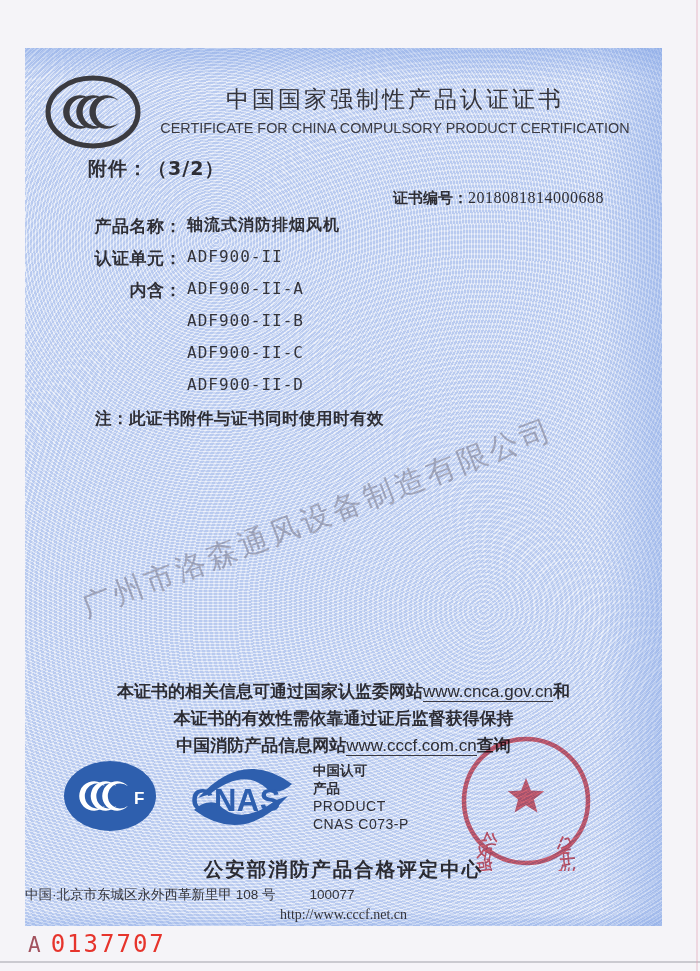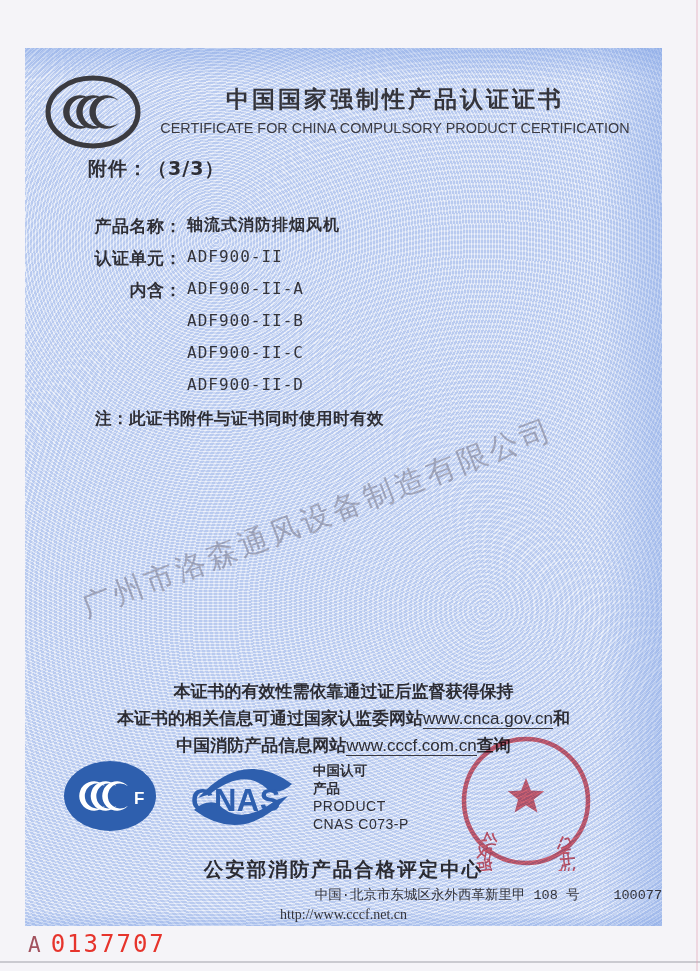--- a/index.html
+++ b/index.html
@@ -16,21 +16,21 @@
     background:
       linear-gradient(to bottom, rgba(122,158,228,.38) 0, rgba(122,158,228,0) 32px),
       linear-gradient(to left,   rgba(122,158,228,.34) 0, rgba(122,158,228,0) 62px),
       linear-gradient(to top,    rgba(122,158,228,.28) 0, rgba(122,158,228,0) 15px),
       repeating-radial-gradient(circle at 30% 22%, rgba(255,255,255,.45) 0 1px, rgba(151,176,235,.22) 1px 3px),
       repeating-radial-gradient(circle at 72% 64%, rgba(255,255,255,.35) 0 2px, rgba(151,176,235,.18) 2px 5px),
       #ccd9f2;
   }
   
   .title-cn{left:140px;top:36px;width:460px;text-align:center;
-    font-size:23px;font-weight:700;letter-spacing:3px;color:#34343b;}
+    font-size:23px;font-weight:400;letter-spacing:3px;color:#34343b;}
   .title-en{left:90px;top:71px;width:560px;text-align:center;
     font-family:"Liberation Sans",sans-serif;font-size:15px;color:#3a3a42;
     letter-spacing:0;transform:scaleX(.96);}
   .attachment{left:63px;top:108px;font-size:19px;font-weight:600;letter-spacing:1px;}
   .certno{left:368px;top:141px;font-size:15px;font-weight:600;}
   .certno .num{font-family:"Liberation Serif",serif;font-weight:400;font-size:16px;letter-spacing:.5px;}
   
   .frow-label{left:40px;width:117px;text-align:right;font-size:17px;font-weight:700;letter-spacing:.5px;}
   .frow-value{left:162px;font-size:16px;letter-spacing:1px;font-weight:600;}
   .frow-mono{font-family:"DejaVu Sans Mono","Liberation Mono",monospace;font-weight:400;color:#33333a;}
@@ -51,22 +51,22 @@
   .cnas-svg{left:163px;top:710px;}
   .accred{left:288px;top:713px;font-size:13.5px;line-height:18px;font-weight:600;}
   .accred .en{font-family:"Liberation Sans",sans-serif;font-weight:400;font-size:14px;letter-spacing:.5px;}
   
   .seal-caption{left:385px;top:757px;width:250px;text-align:center;
     font-size:15.5px;font-weight:600;letter-spacing:1px;z-index:3;}
   .seal{left:431px;top:683px;z-index:5;mix-blend-mode:multiply;opacity:.92;}
   
   .footer-org{left:0;top:808px;width:637px;text-align:center;
     font-size:19.5px;font-weight:700;letter-spacing:2px;color:#2b2b32;}
-  .footer-addr{left:0;top:838px;width:637px;text-align:right;
-    font-family:Liberation Mono, monospace;font-size:13.5px;color:#33333a;}
+  .footer-addr{left:0;top:838px;width:637px;text-align:left;
+    font-family:Liberation Sans, sans-serif;font-size:13.5px;color:#33333a;}
   .footer-addr .pc{margin-left:34px;}
   .footer-url{left:0;top:859px;width:637px;text-align:center;
     font-family:"Liberation Serif",serif;font-size:14px;color:#33333a;}
   
   .serial{left:28px;top:930px;font-family:"DejaVu Sans Mono","Liberation Mono",monospace;}
   .serial .pfx{font-size:21px;color:#a2525e;margin-right:10px;}
   .serial .digits{font-size:24px;color:#e6342c;letter-spacing:2px;}
   .scan-line-bottom{left:0;top:961px;width:700px;height:2px;background:rgba(150,150,160,.45);}
   .scan-line-right{left:696px;top:0;width:2px;height:971px;background:rgba(225,160,180,.35);}
 </style>
@@ -80,42 +80,45 @@
     <g fill="#3b3b40" transform="translate(37,39) scale(1.05)">
       <path d="M 12 -10.5 A 16 16 0 1 0 12 10.5 A 13.5 13.5 0 1 1 12 -10.5 Z"></path>
       <path transform="translate(12.5,0)" d="M 12 -10.5 A 16 16 0 1 0 12 10.5 A 13.5 13.5 0 1 1 12 -10.5 Z"></path>
       <path transform="translate(25,0)" d="M 12 -10.5 A 16 16 0 1 0 12 10.5 A 13.5 13.5 0 1 1 12 -10.5 Z"></path>
     </g>
   </svg>
 
   <div class="abs title-cn">中国国家强制性产品认证证书</div>
   <div class="abs title-en">CERTIFICATE FOR CHINA COMPULSORY PRODUCT CERTIFICATION</div>
 
-  <div class="abs attachment">附件：（3/3）</div>
+  <div class="abs attachment">附件：（3/2）</div>
 
+  <div class="abs certno">
+    <span>证书编号：</span><span class="num">2018081814000688</span>
+  </div>
 
   <div class="abs frow-label" style="top:167px;">产品名称：</div>
   <div class="abs frow-value" style="top:167px;">轴流式消防排烟风机</div>
 
   <div class="abs frow-label" style="top:199px;">认证单元：</div>
   <div class="abs frow-value frow-mono" style="top:199px;">ADF900-II</div>
 
   <div class="abs frow-label" style="top:231px;">内含：</div>
   <div class="abs frow-value frow-mono" style="top:231px;">ADF900-II-A</div>
   <div class="abs frow-value frow-mono" style="top:263px;">ADF900-II-B</div>
   <div class="abs frow-value frow-mono" style="top:295px;">ADF900-II-C</div>
   <div class="abs frow-value frow-mono" style="top:327px;text-align:right;">ADF900-II-D</div>
 
   <div class="abs note-line" style="top:360px;">注：此证书附件与证书同时使用时有效</div>
 
   <div class="abs watermark">广州市洛森通风设备制造有限公司</div>
 
   <div class="abs info">
+    <div><span>本证书的相关信息可通过国家认监委网站</span><span class="lnk">www.cnca.gov.cn</span><span>和</span></div>
     <div>本证书的有效性需依靠通过证后监督获得保持</div>
-    <div><span>本证书的相关信息可通过国家认监委网站</span><span class="lnk">www.cnca.gov.cn</span><span>和</span></div>
     <div><span>中国消防产品信息网站</span><span class="lnk">www.cccf.com.cn</span><span>查询</span></div>
   </div>
 
   <svg class="abs cccf-svg" width="96" height="74" viewBox="0 0 96 74">
     <ellipse cx="48" cy="37" rx="46" ry="35" fill="#2e5fae"></ellipse>
     <g fill="#ffffff" transform="translate(32,37) scale(0.92)">
       <path d="M 12 -10.5 A 16 16 0 1 0 12 10.5 A 13.5 13.5 0 1 1 12 -10.5 Z"></path>
       <path transform="translate(12.5,0)" d="M 12 -10.5 A 16 16 0 1 0 12 10.5 A 13.5 13.5 0 1 1 12 -10.5 Z"></path>
       <path transform="translate(25,0)" d="M 12 -10.5 A 16 16 0 1 0 12 10.5 A 13.5 13.5 0 1 1 12 -10.5 Z"></path>
     </g>

